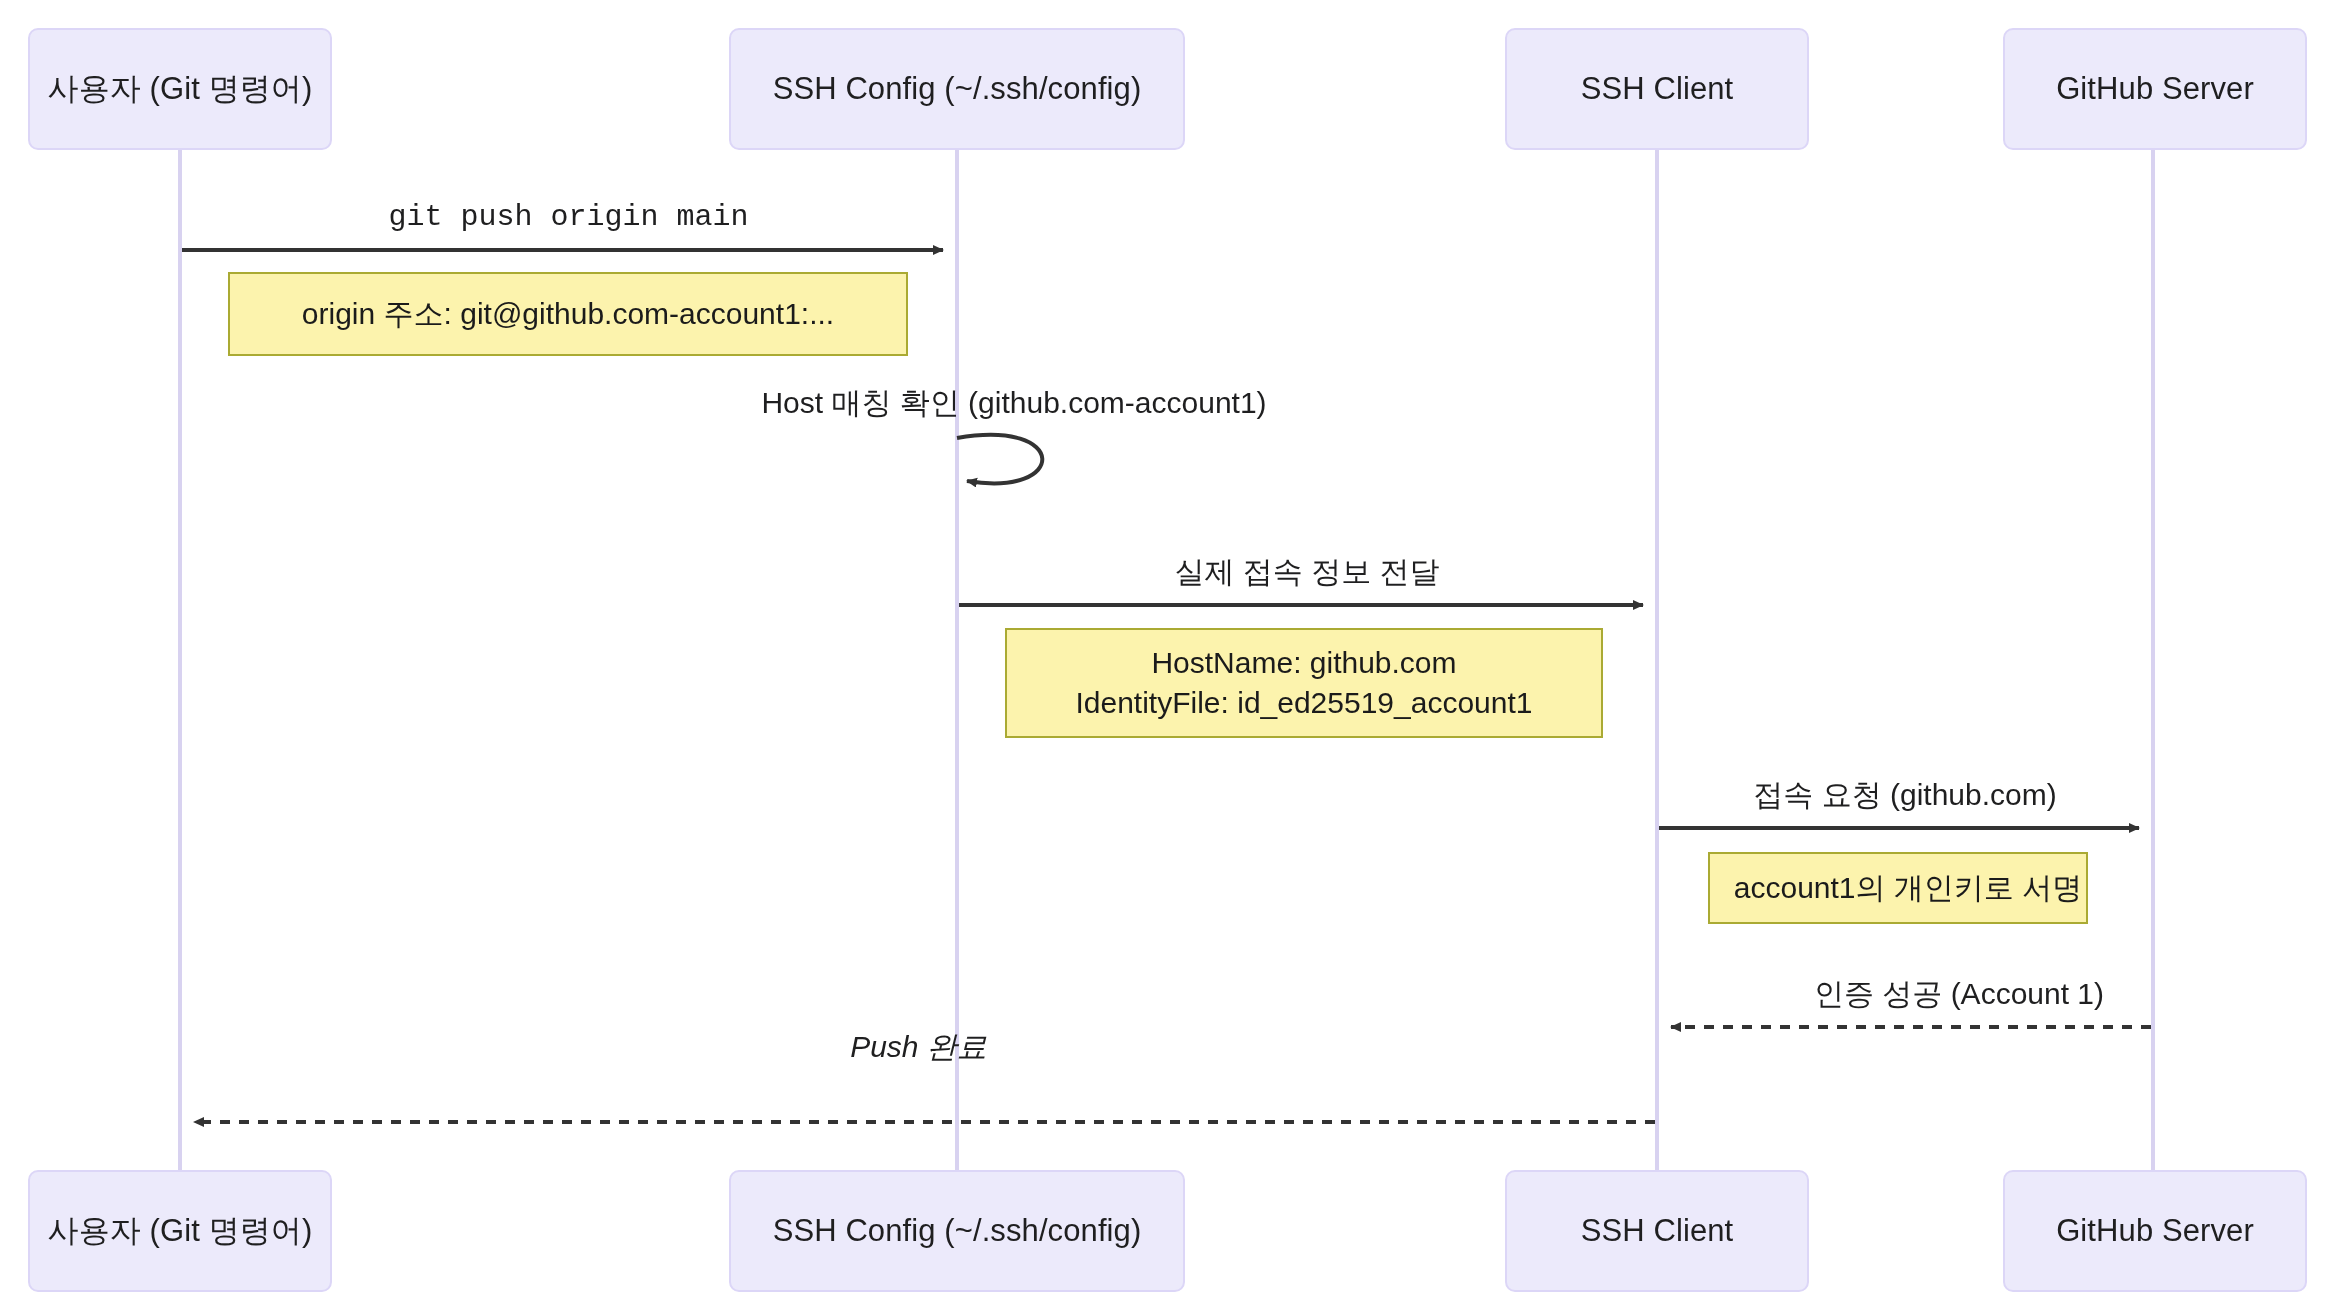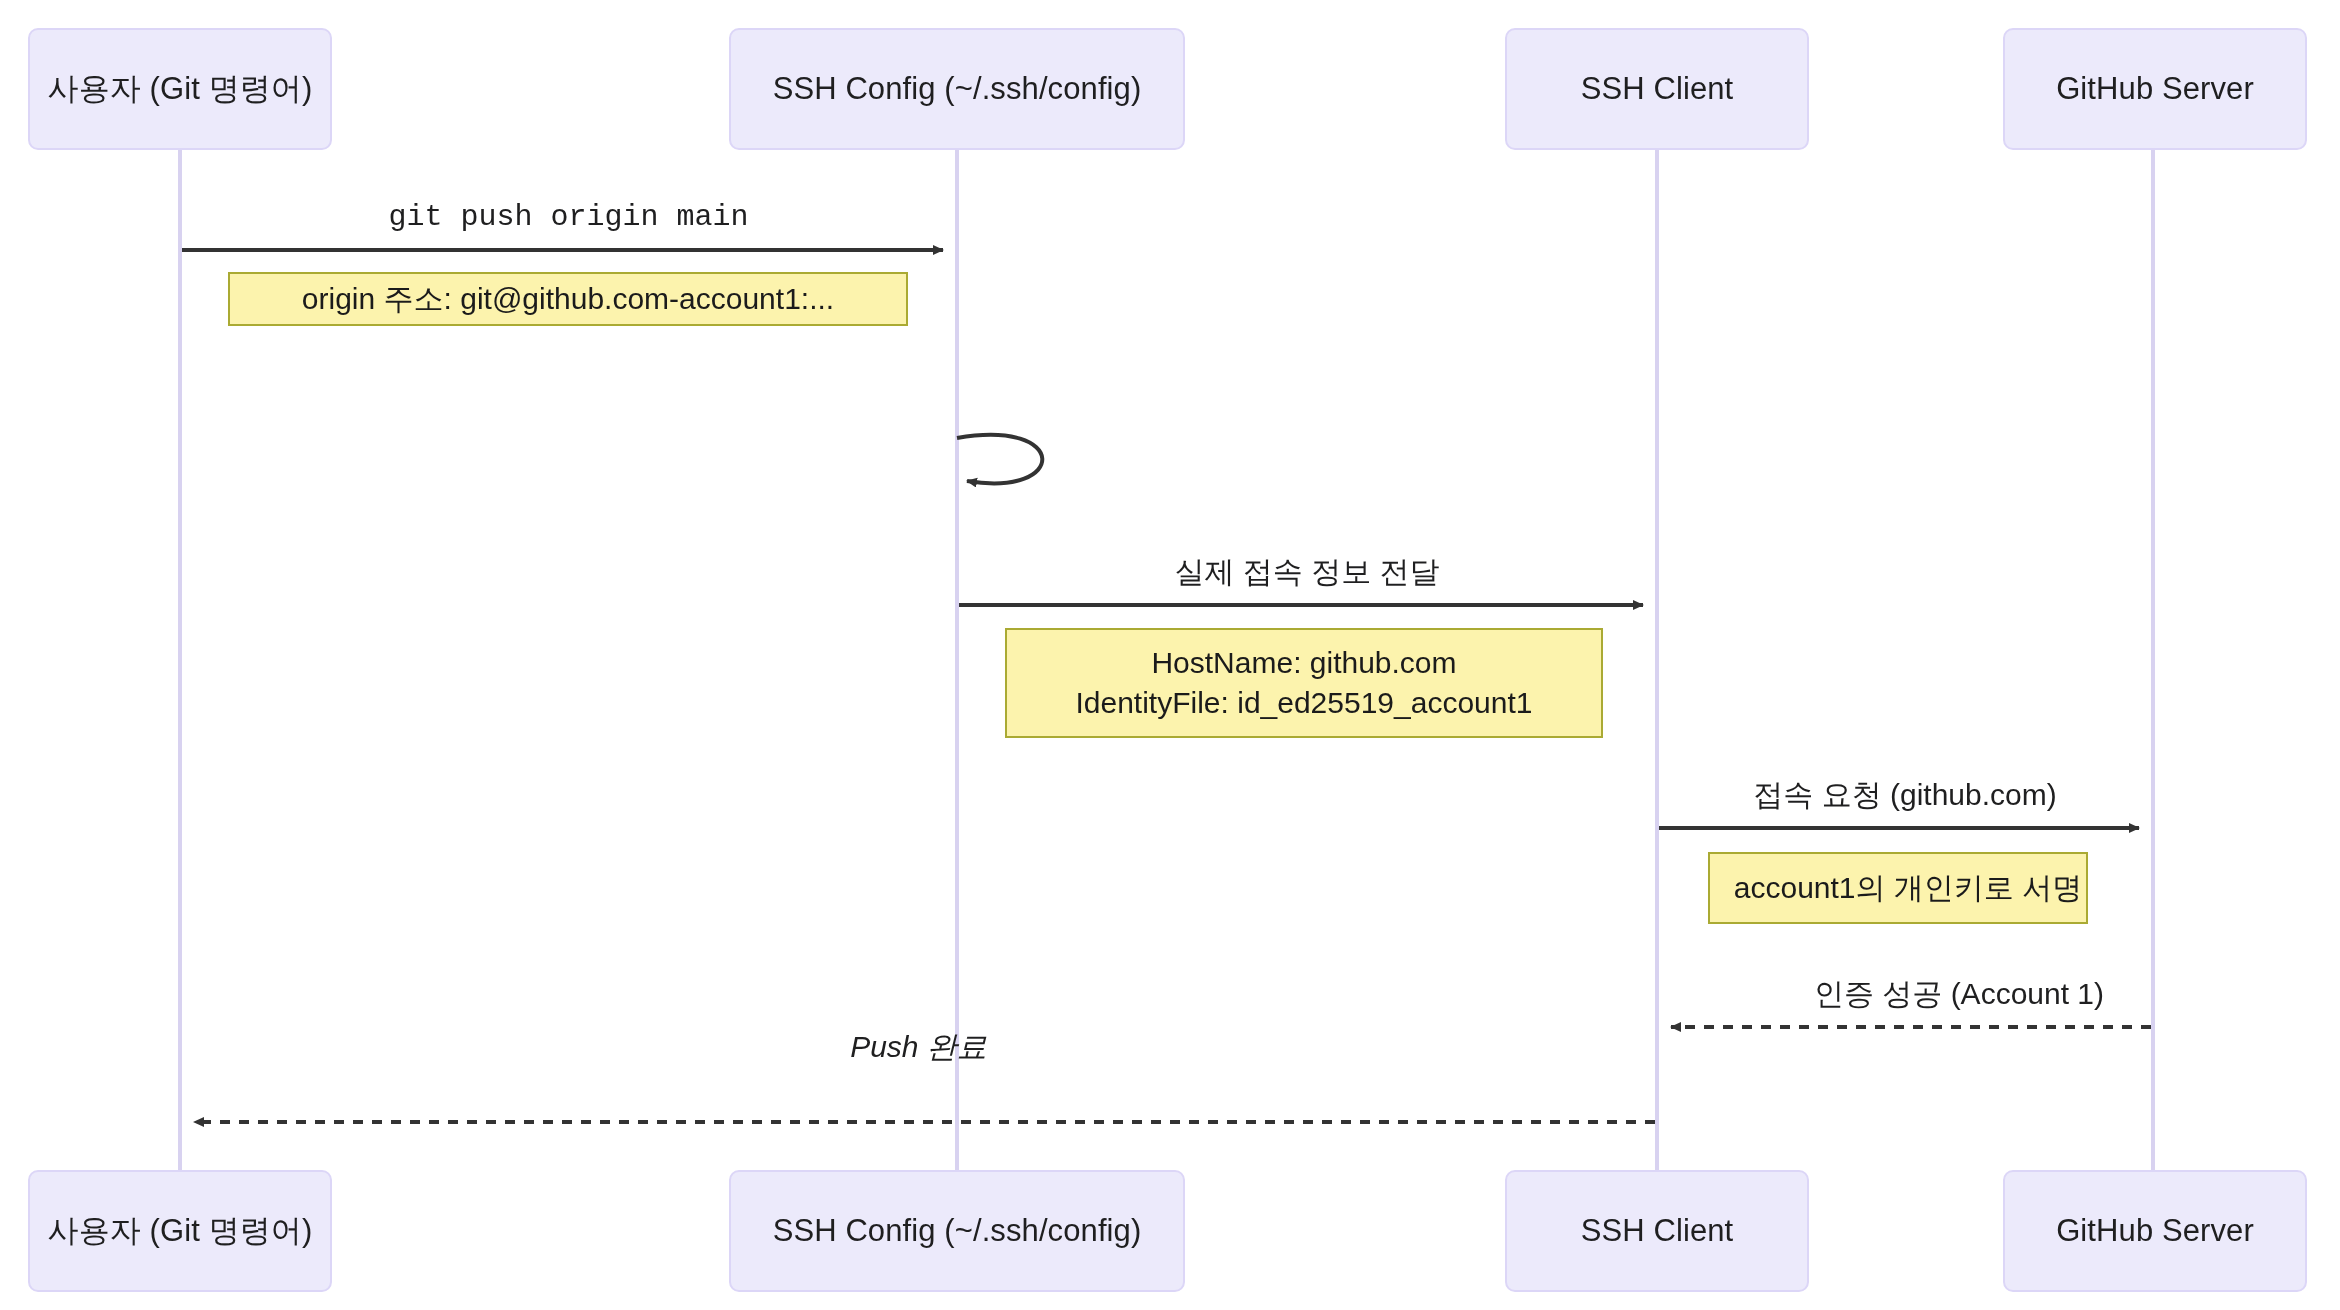--- a/index.html
+++ b/index.html
@@ -126,28 +126,29 @@
       <div class="participant" style="left: 1505px; top: 28px; width: 304px; height: 122px; background: rgb(236, 234, 251); border-color: rgb(220, 214, 247);">
         <span class="participant-label">SSH Client</span>
       </div>
       <div class="participant" style="left: 2003px; top: 28px; width: 304px; height: 122px; background: rgb(236, 234, 251); border-color: rgb(220, 214, 247);">
         <span class="participant-label">GitHub Server</span>
       </div>
     </div>
 
   <div class="layer" id="message-labels">
       <div class="msg-label" style="left: 568.5px; top: 234px; color: rgb(31, 31, 32); font-family: Liberation Mono, monospace;">git push origin main</div>
+      <div class="msg-label" style="left: 1014px; top: 420px; color: rgb(31, 31, 32);">Host 매칭 확인 (github.com-account1)</div>
       <div class="msg-label" style="left: 1307px; top: 589px; color: rgb(31, 31, 32);">실제 접속 정보 전달</div>
       <div class="msg-label" style="left: 1905px; top: 812px; color: rgb(31, 31, 32);">접속 요청 (github.com)</div>
       <div class="msg-label" style="left: 1959px; top: 1011px; color: rgb(31, 31, 32);">인증 성공 (Account 1)</div>
       <div class="msg-label" style="left: 918.5px; top: 1064px; color: rgb(31, 31, 32); font-style: italic;">Push 완료</div>
     </div>
 
   <div class="layer" id="notes-layer">
-      <div class="note" style="left: 228px; top: 272px; width: 680px; height: 54px; background: rgb(252, 243, 173); border-color: rgb(170, 170, 51);">
+      <div class="note" style="left: 228px; top: 272px; width: 680px; height: 84px; background: rgb(252, 243, 173); border-color: rgb(170, 170, 51);">
         <div class="note-line">origin 주소: git@github.com-account1:...</div>
       </div>
       <div class="note" style="left: 1005px; top: 628px; width: 598px; height: 110px; background: rgb(252, 243, 173); border-color: rgb(170, 170, 51);">
         <div class="note-line">HostName: github.com</div>
         <div class="note-line">IdentityFile: id_ed25519_account1</div>
       </div>
       <div class="note" style="left: 1708px; top: 852px; width: 380px; height: 72px; background: rgb(252, 243, 173); border-color: rgb(170, 170, 51); padding-left: 20px;">
         <div class="note-line">account1의 개인키로 서명</div>
       </div>
     </div>

